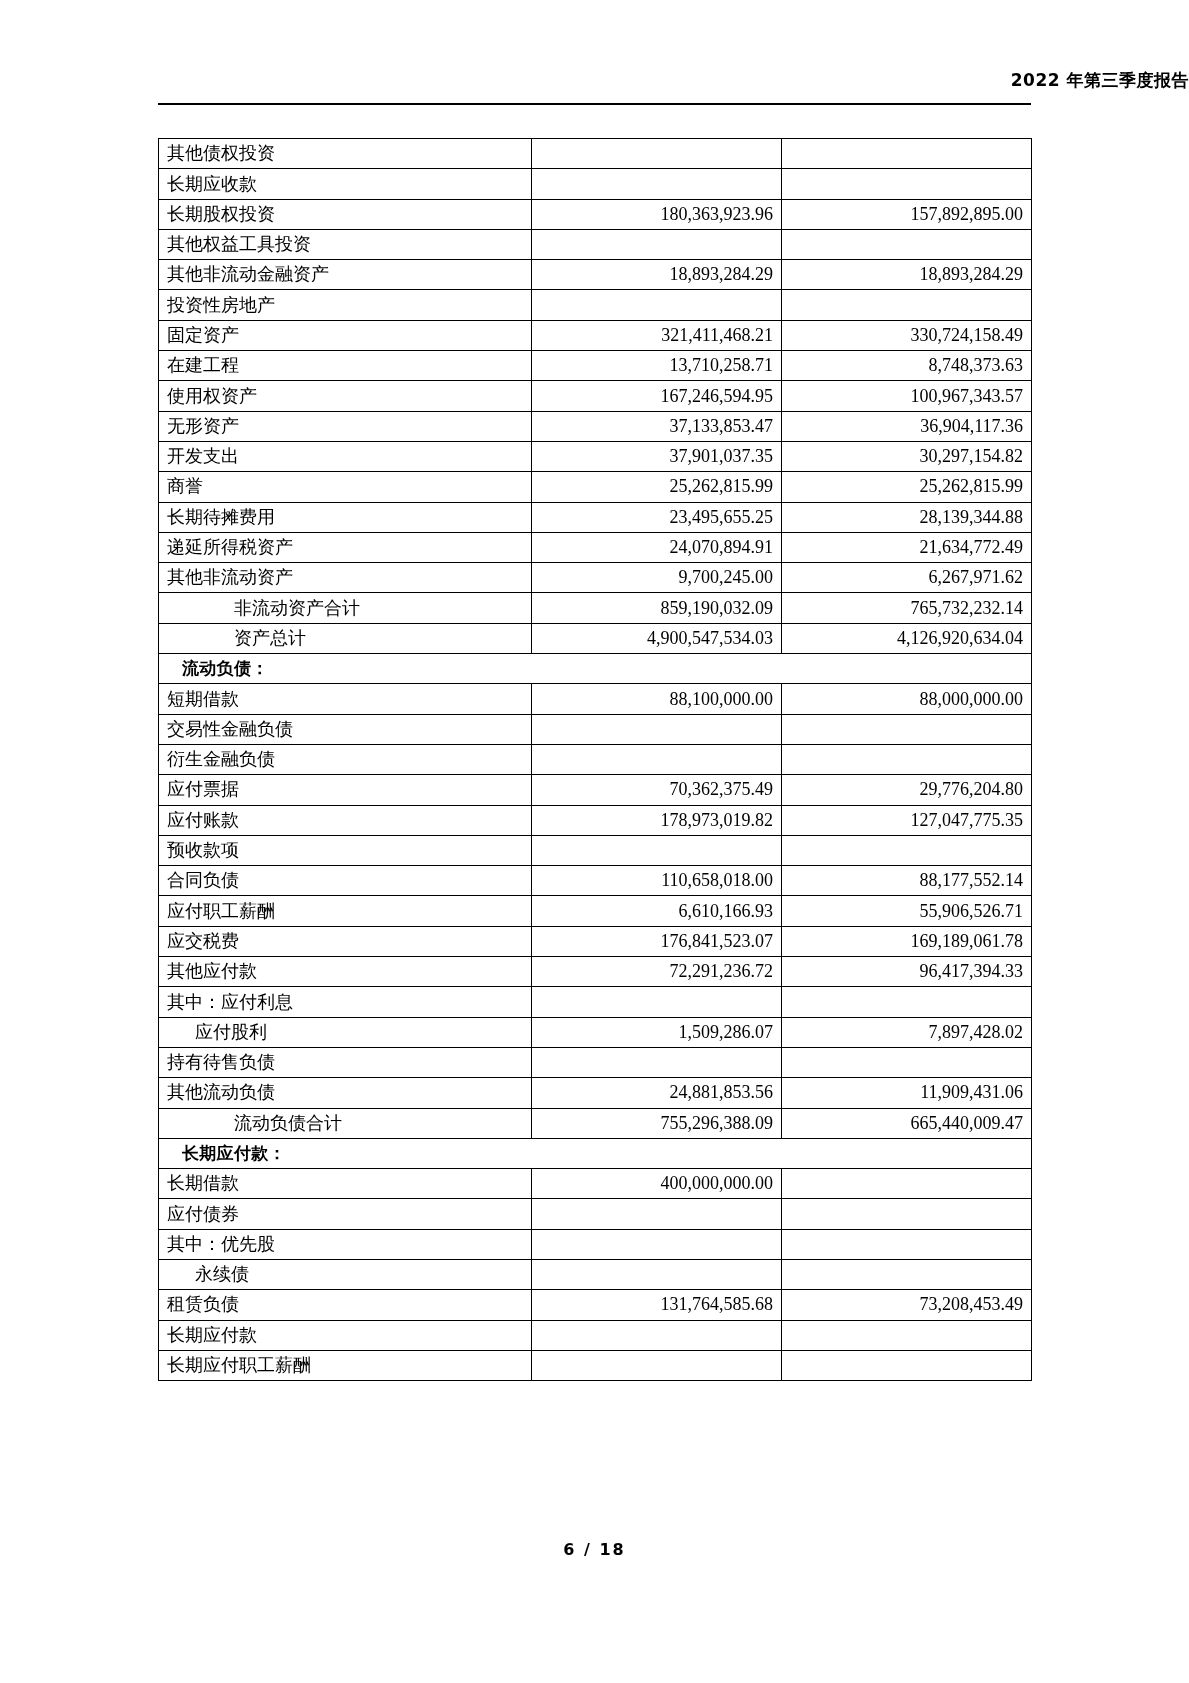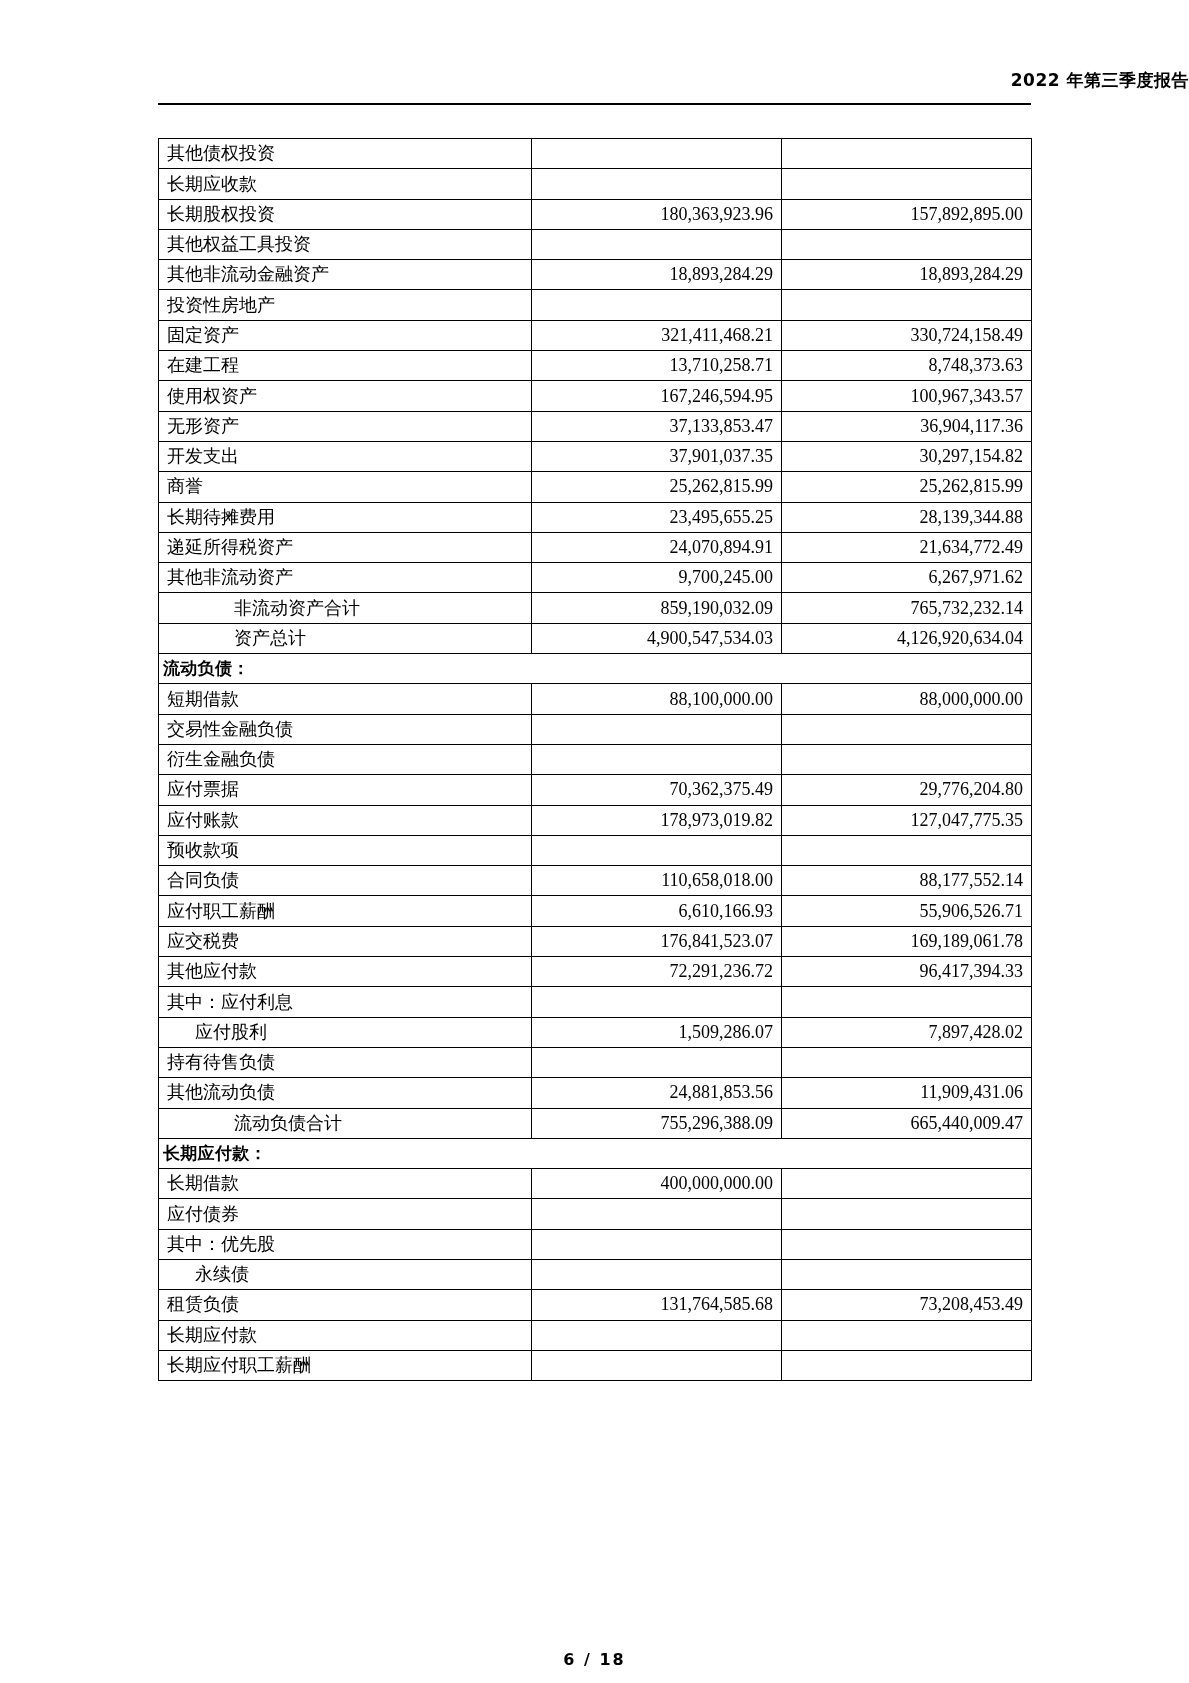--- a/index.html
+++ b/index.html
@@ -76,30 +76,30 @@
 
   td.label      { text-align: left; padding-left: 22px; }
   td.label.ind1 { padding-left: 75px; }
   td.label.ind2 { padding-left: 36px; }
   td.num        { text-align: right; padding-right: 10px; }
 
   tr.section td {
     font-family: "DejaVu Sans", sans-serif;
     font-weight: bold;
     font-size: 17px;
-    padding-left: 4px;
+    padding-left: 23px;
     letter-spacing: 0.3px;
   }
 
   
   .doc-footer {
     position: absolute;
     left: 0;
     right: 0;
-    top: 1650px;
+    top: 1540px;
     text-align: center;
   }
   .doc-footer .pageno {
     font-family: "DejaVu Sans", sans-serif;
     font-size: 16px;
     font-weight: bold;
     letter-spacing: 2px;
   }
 </style>
 </head>

